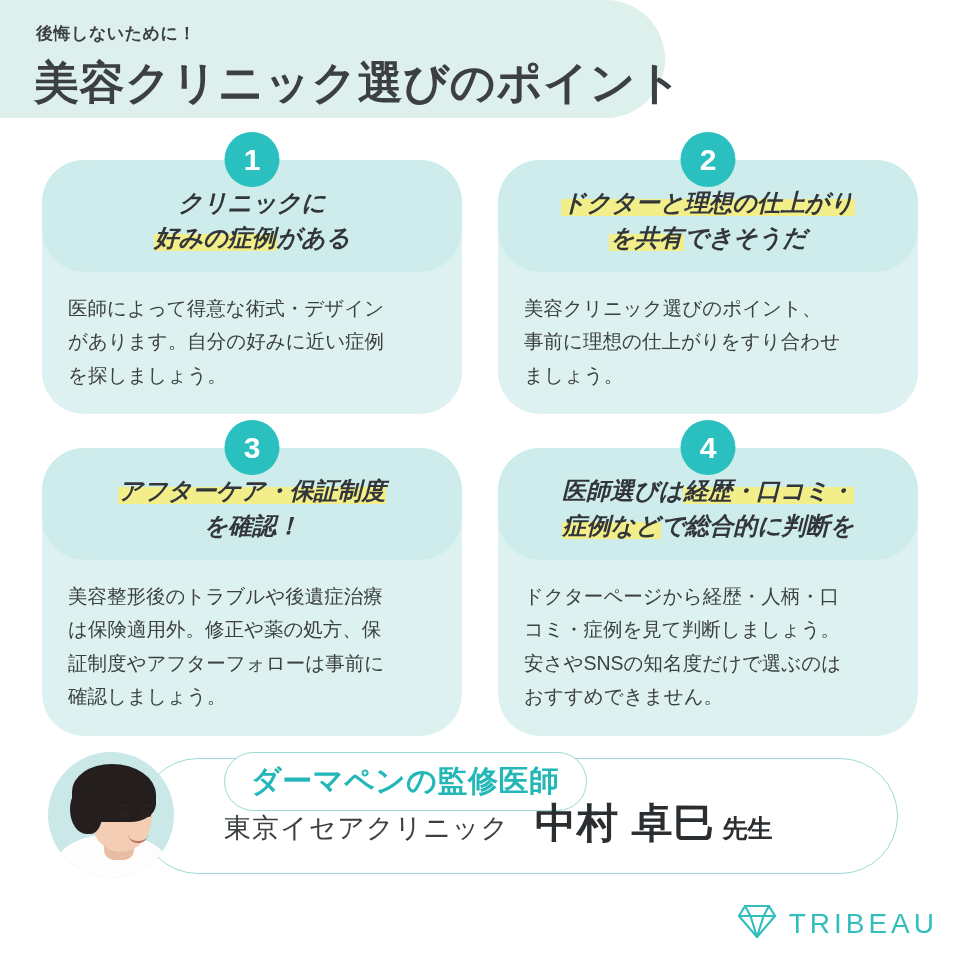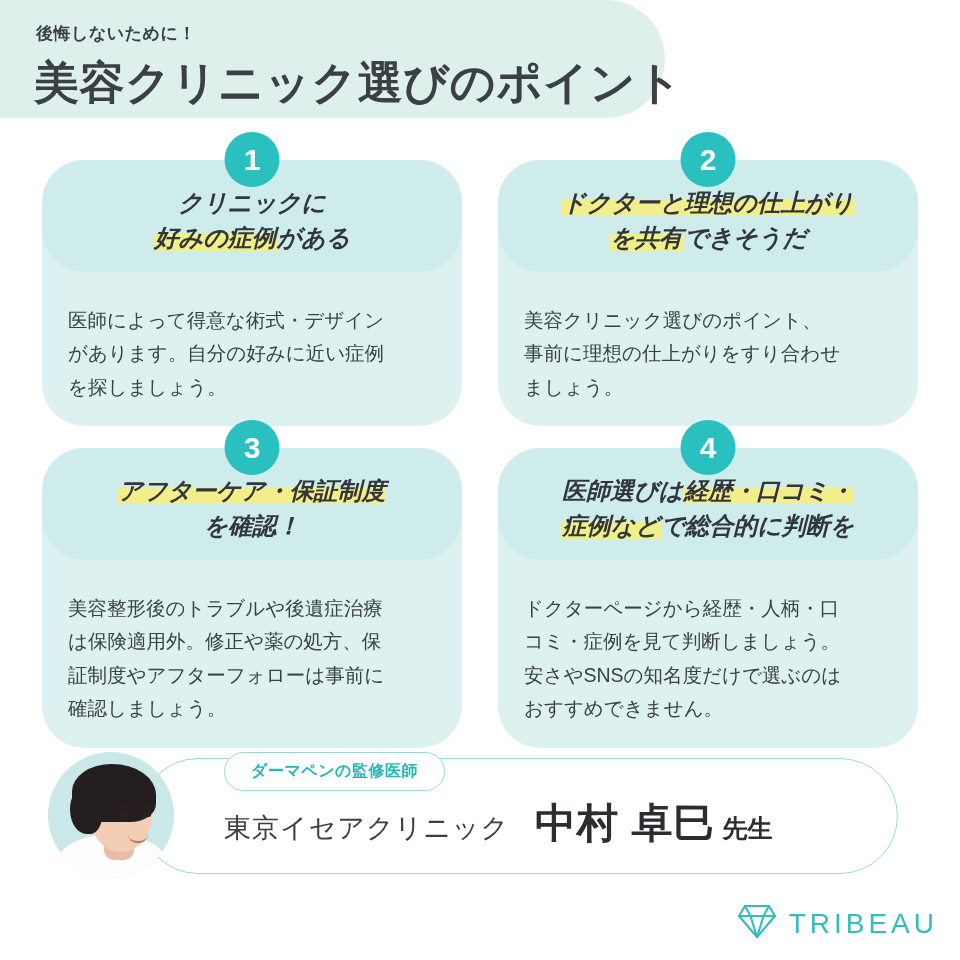--- a/index.html
+++ b/index.html
@@ -97,21 +97,21 @@
     font-weight: bold;
     color: #32363a;
     line-height: 1.45;
     white-space: nowrap;
   }
   .hl {
     background: linear-gradient(to top, #f2ee8a 62%, rgba(242,238,138,0) 62%);
     padding: 0 1px;
   }
   .card-text {
-    padding: 32px 26px 0 26px;
+    padding: 20px 26px 0 26px;
     font-size: 19.5px;
     line-height: 1.72;
     color: #3c4043;
   }
   .card-text div { white-space: nowrap; }
 
   
   .doctor-wrap {
     position: absolute;
     left: 48px; top: 752px;
@@ -214,21 +214,21 @@
     border-radius: 0 0 12px 12px;
   }
 
   .doctor-badge {
     position: absolute;
     left: 176px; top: 0px;
     background: #ffffff;
     border: 1.8px solid #9bd9d4;
     border-radius: 30px;
     padding: 8px 26px;
-    font-size: 16px;
+    font-size: 30px;
     font-weight: bold;
     color: #24b7b7;
     letter-spacing: 0.5px;
     white-space: nowrap;
     z-index: 4;
     text-align: right;
   }
   .doctor-names {
     position: absolute;
     left: 176px; top: 44px;

